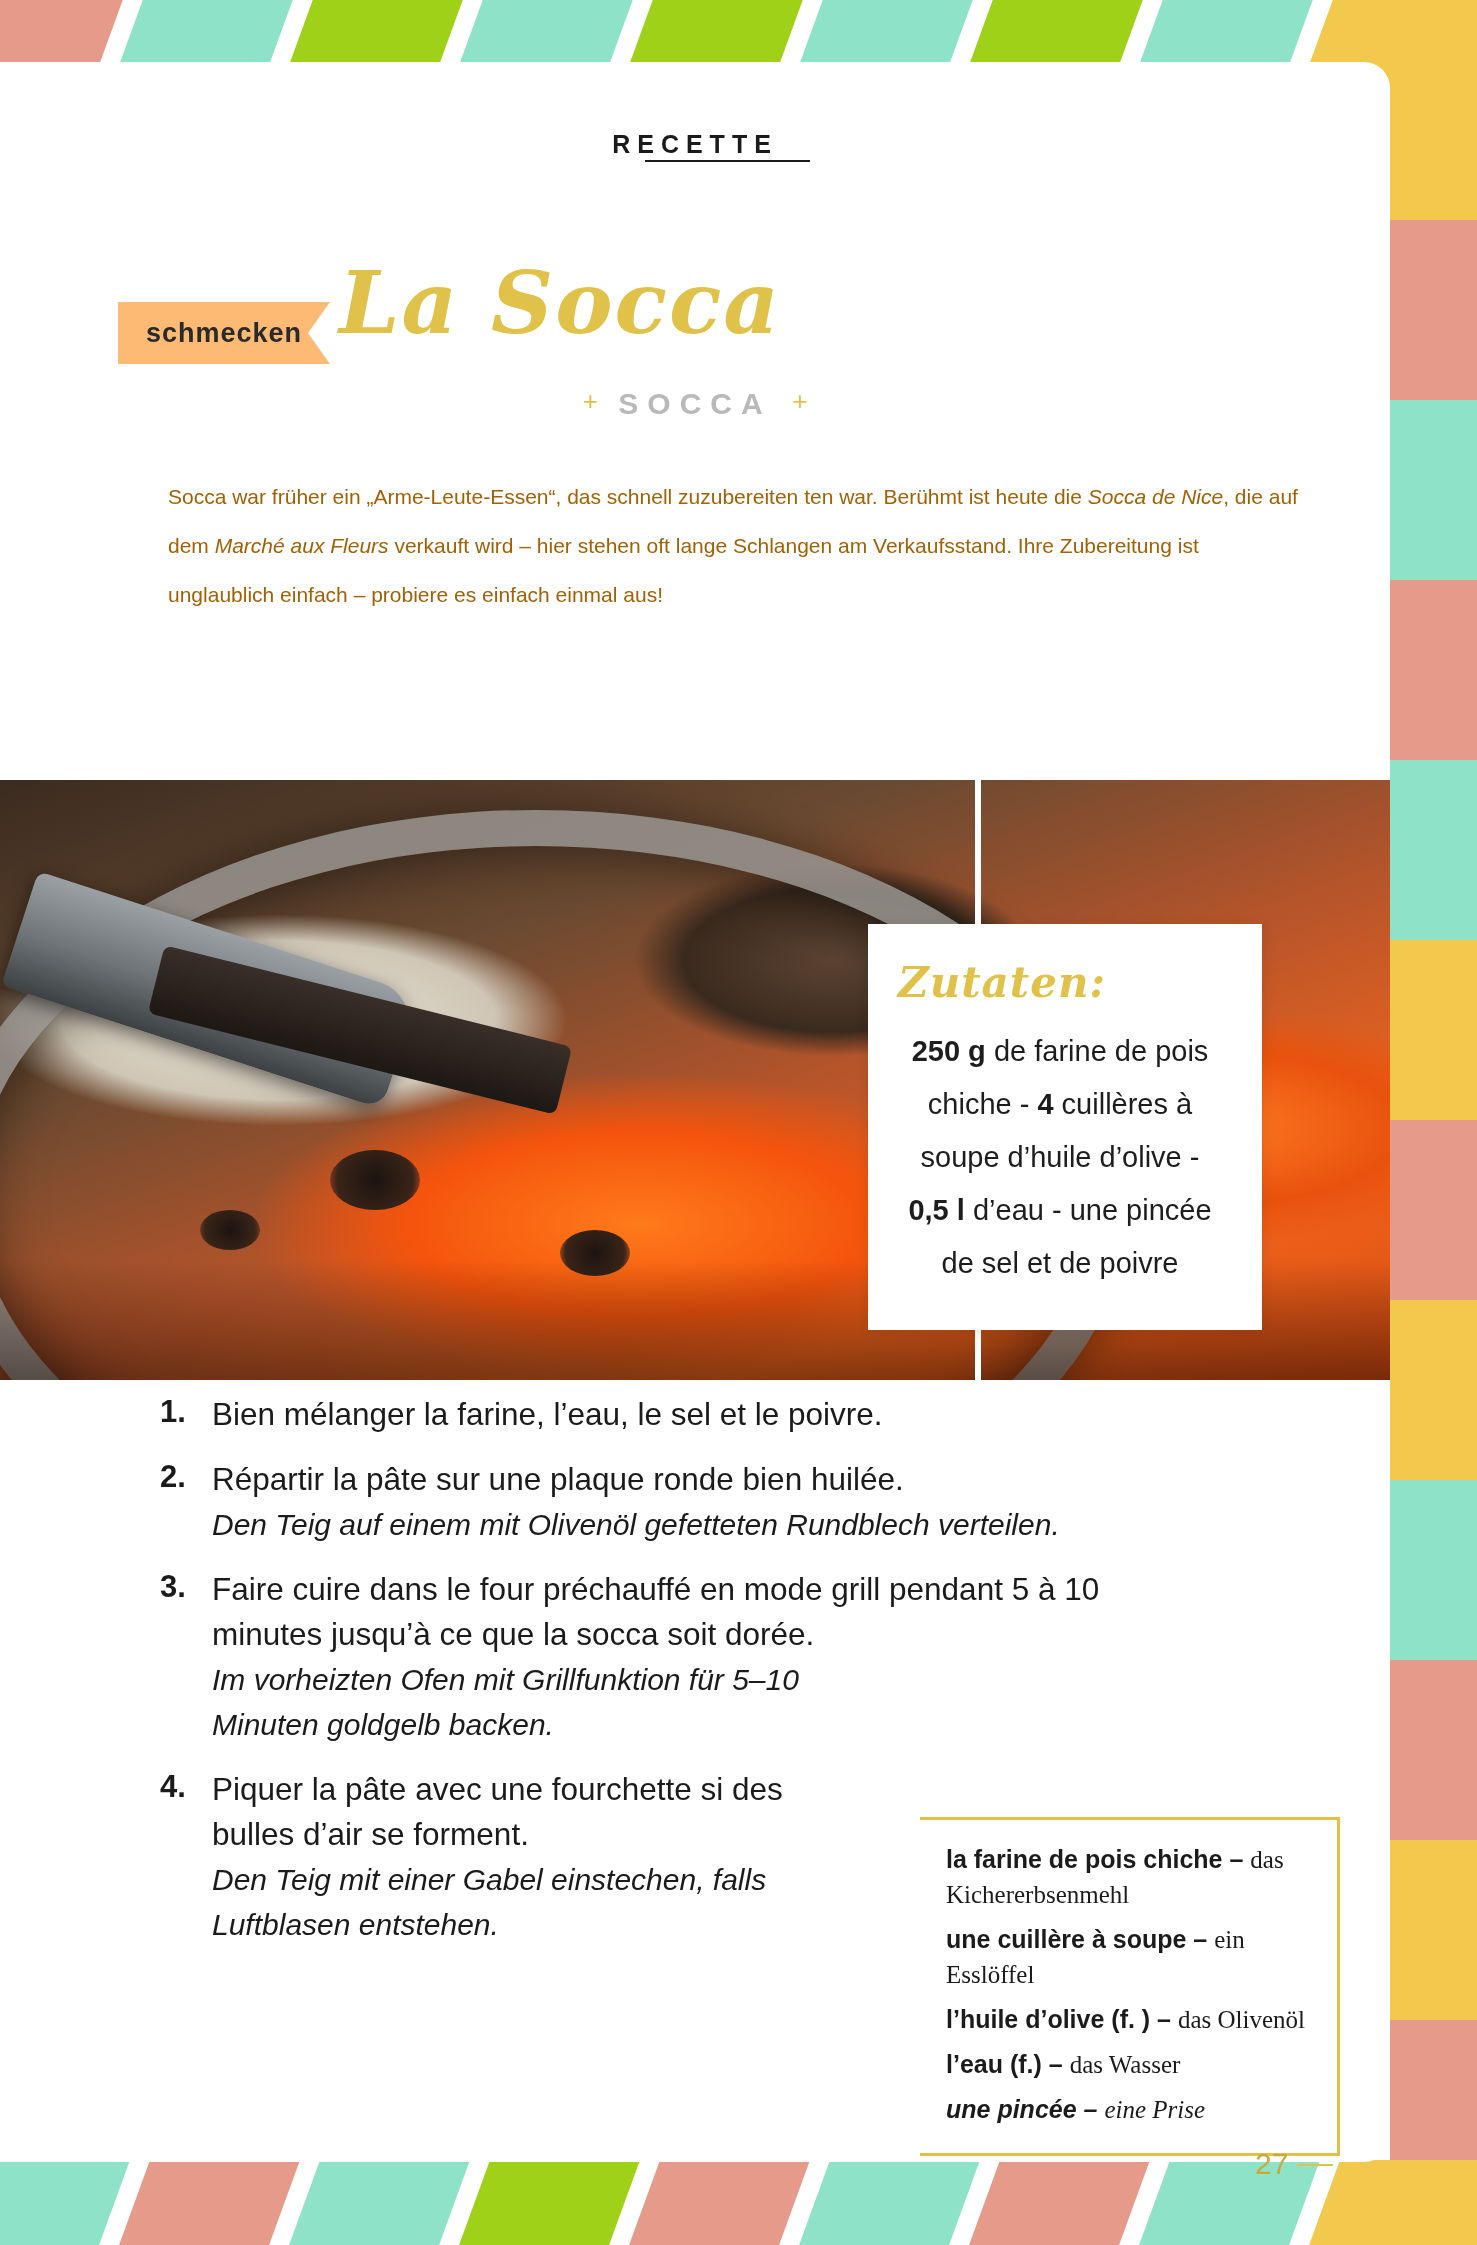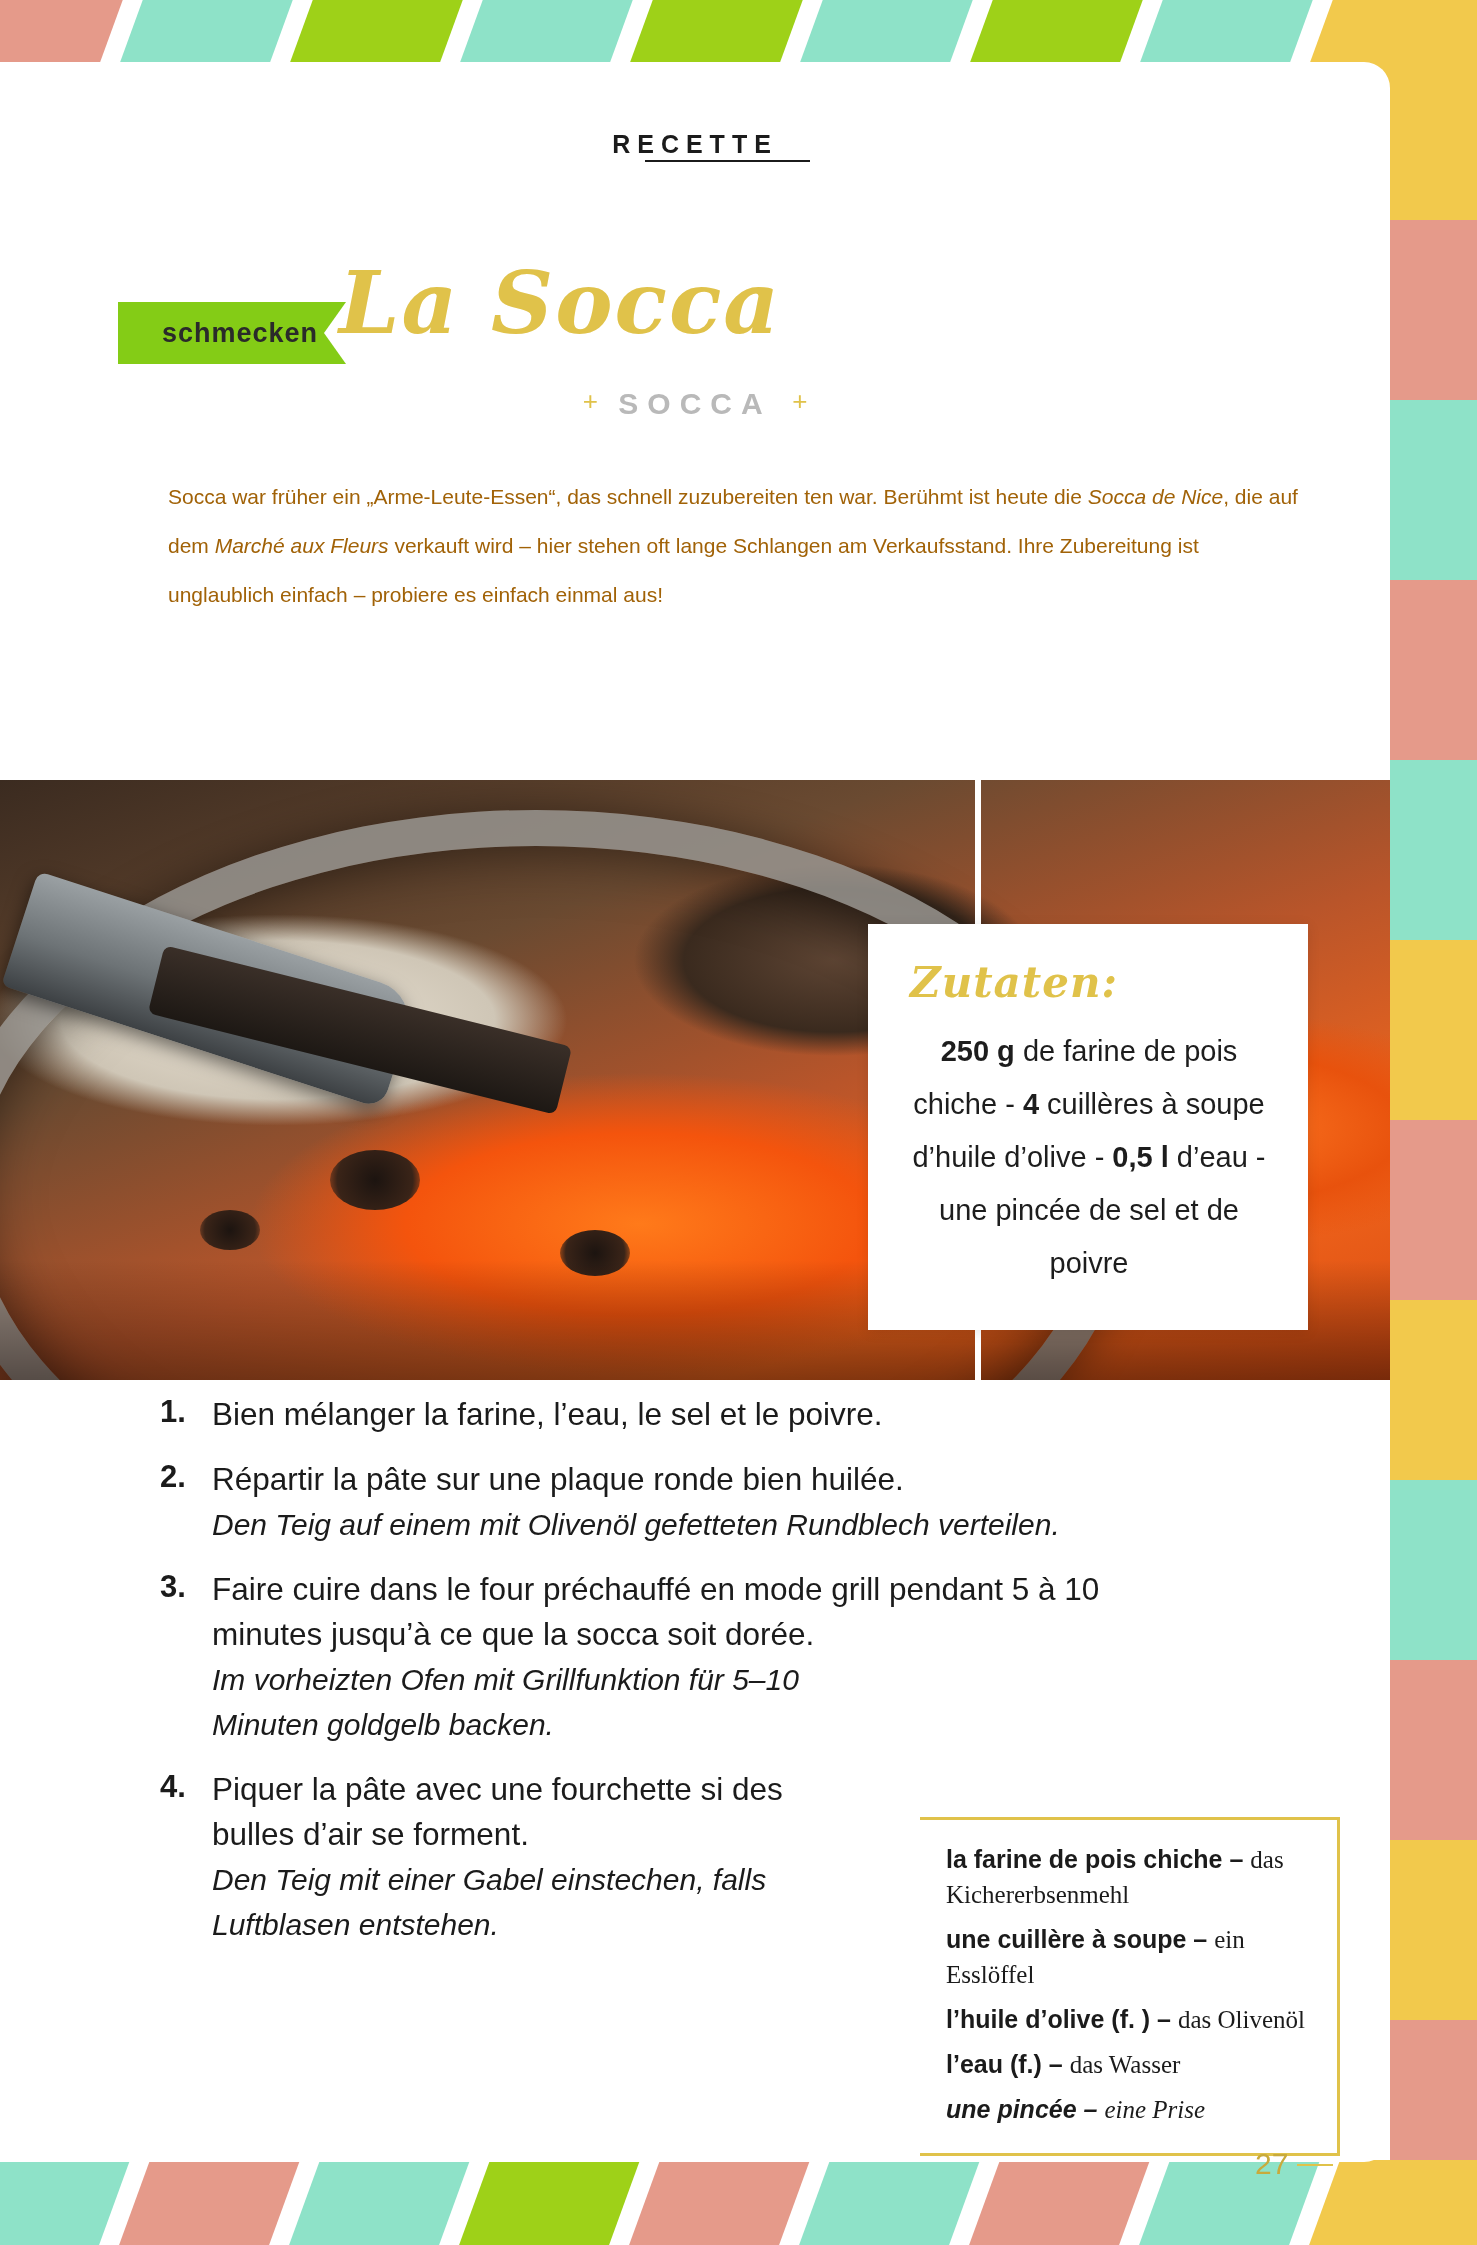--- a/index.html
+++ b/index.html
@@ -69,25 +69,24 @@
     background: #1b1b1b;
   }
 
   
   .tag {
     position: absolute;
     left: 118px;
     top: 240px;
     width: 212px;
     height: 62px;
-    background: #84cc16;
+    background: #fdba74;
     display: flex;
     align-items: center;
     justify-content: center;
-    padding-left: 16px;
   }
   .tag::after {
     content: "";
     position: absolute;
     right: -0px;
     top: 0;
     border-top: 31px solid transparent;
     border-bottom: 31px solid transparent;
     border-right: 22px solid #ffffff;
   }
@@ -213,24 +212,24 @@
     position: absolute;
     border-radius: 50%;
     background: radial-gradient(circle, #1c1410 0%, #3a2418 70%, rgba(58,36,24,0) 100%);
   }
 
   
   .ingredients {
     position: absolute;
     left: 868px;
     top: 862px;
-    width: 440px;
+    width: 394px;
     min-height: 400px;
     background: #ffffff;
-    padding: 34px 40px 40px 42px;
+    padding: 34px 40px 40px 30px;
     box-sizing: border-box;
     box-shadow: 0 2px 12px rgba(0,0,0,0.10);
   }
   .ingredients h3 {
     margin: 0 0 18px 0;
     font-family: "DejaVu Serif", serif;
     font-style: italic;
     font-weight: bold;
     font-size: 42px;
     color: #e0c24a;

